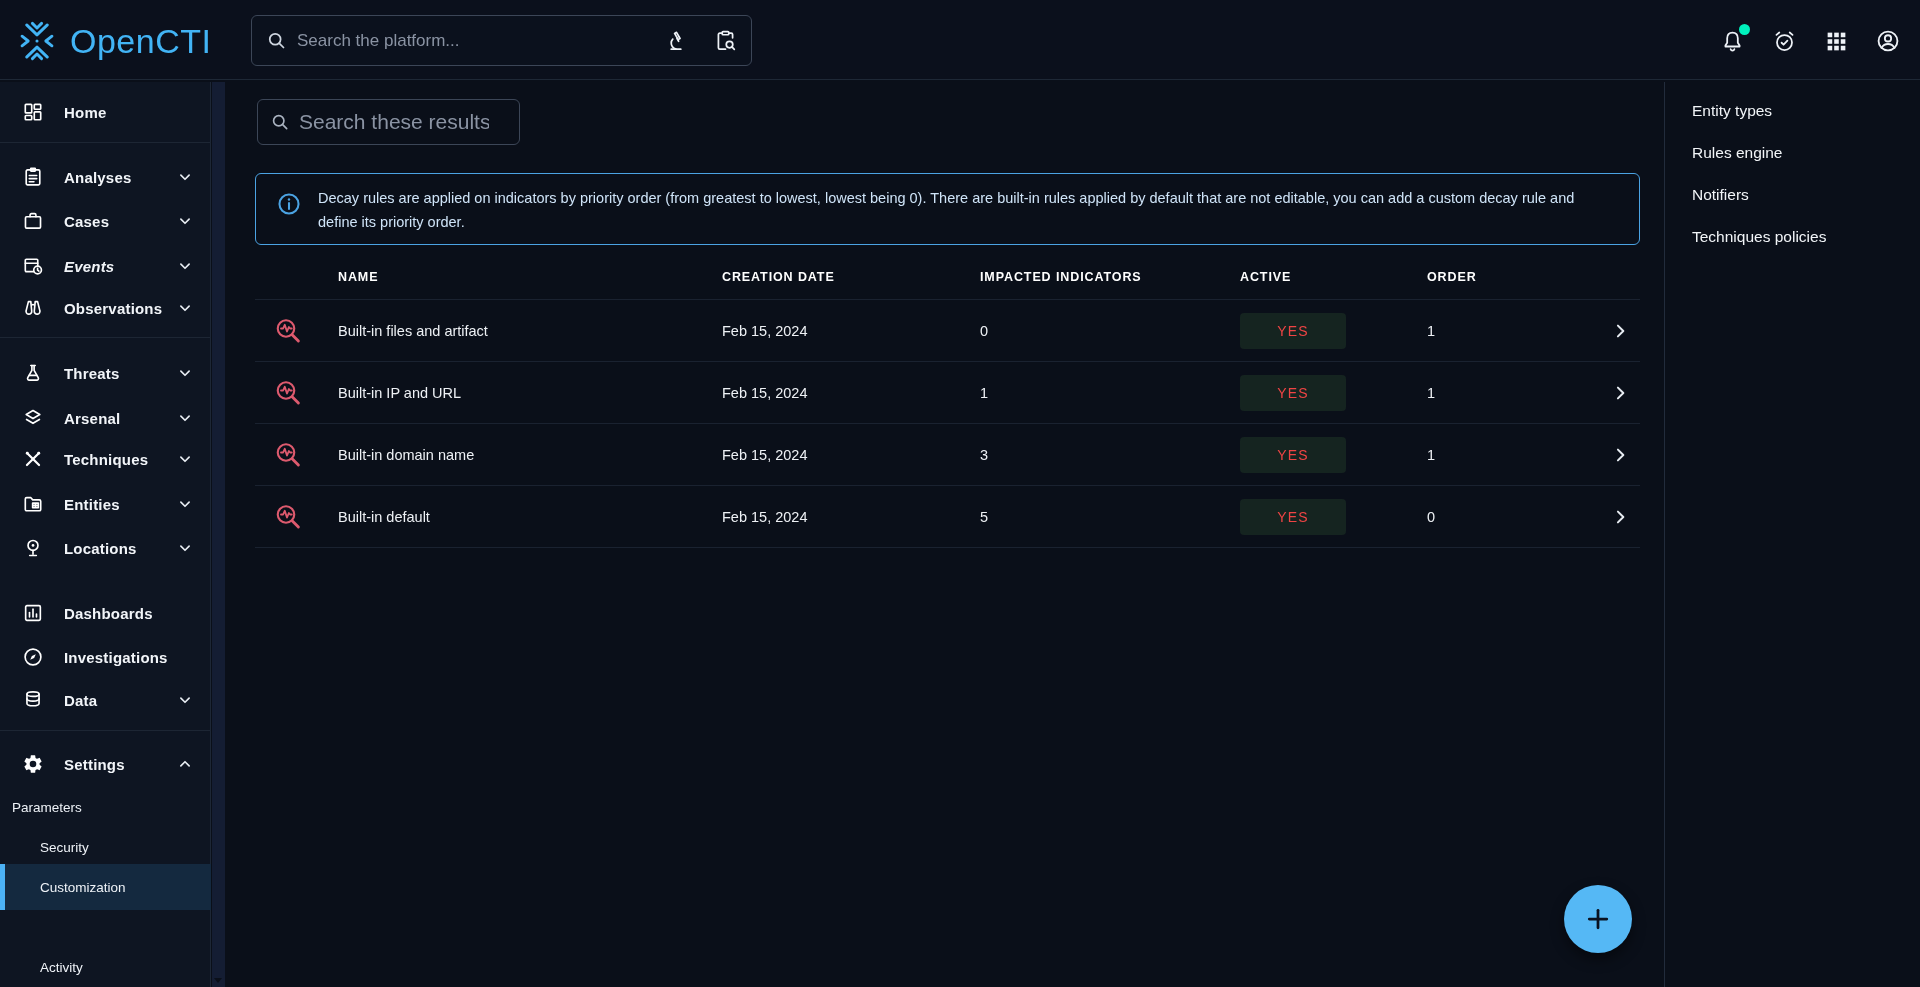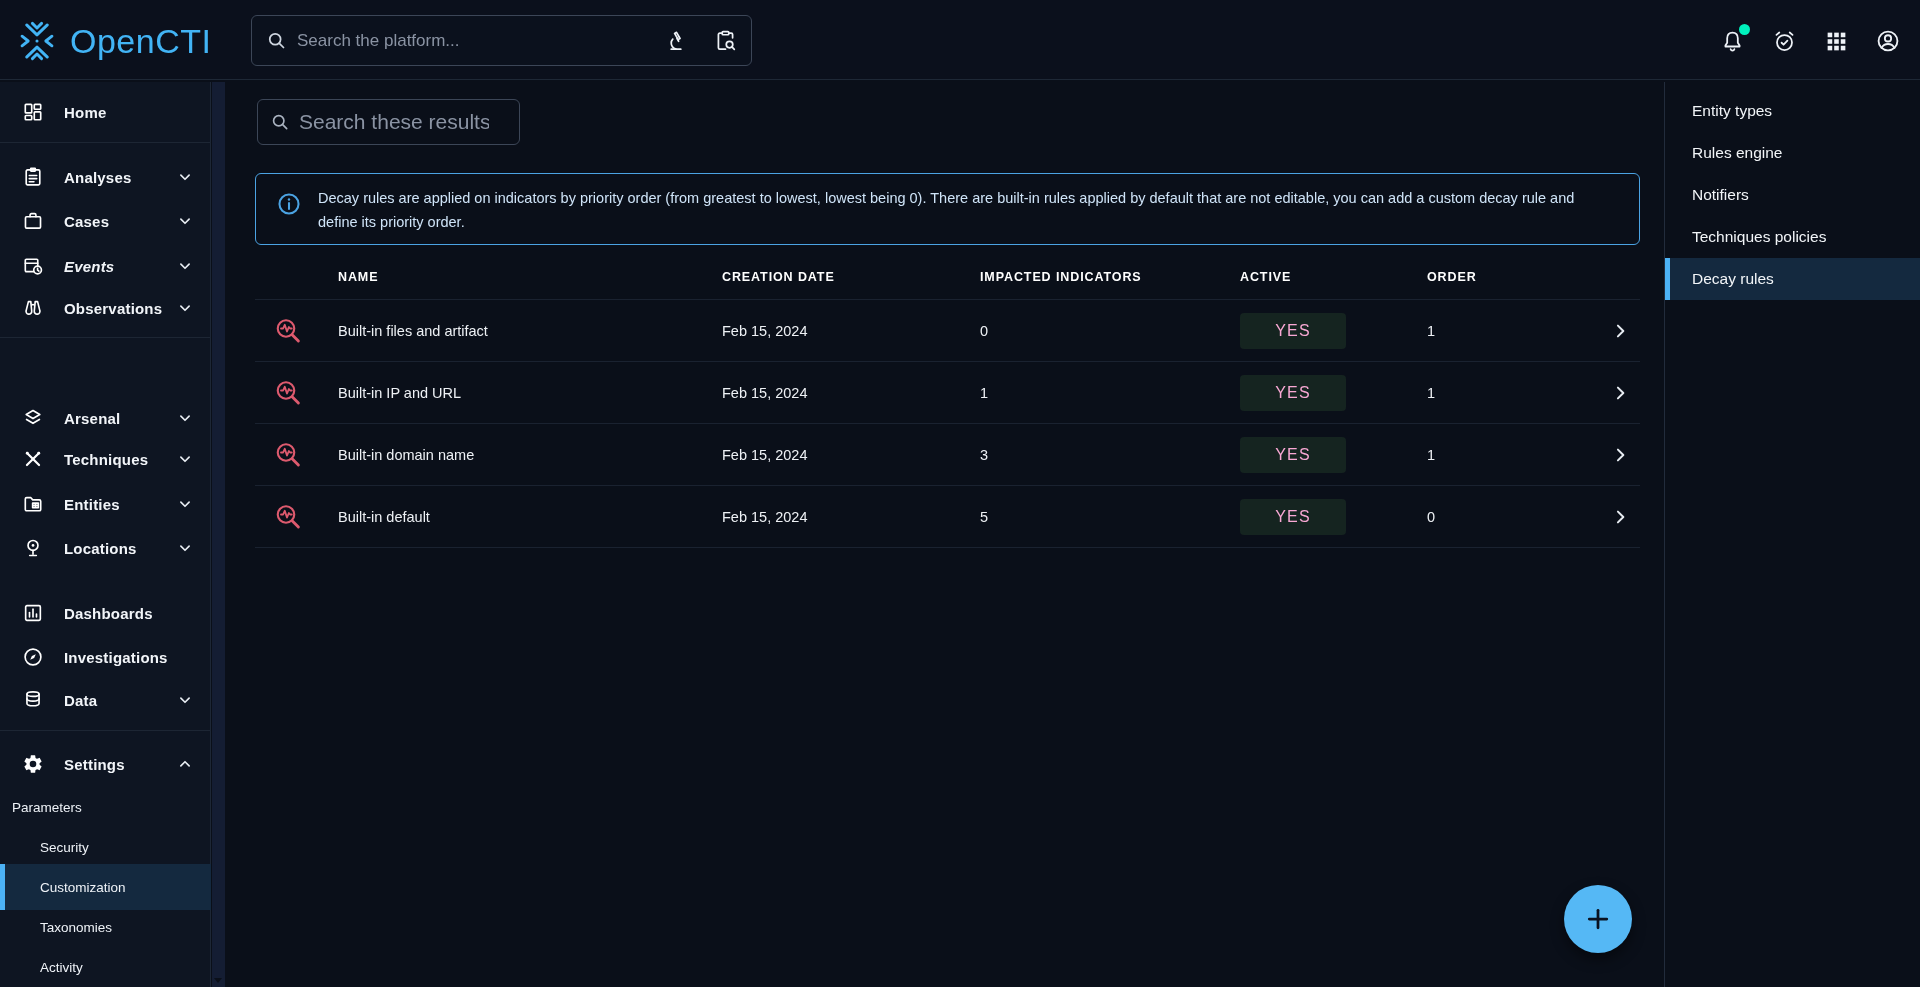--- a/index.html
+++ b/index.html
@@ -41,21 +41,21 @@
   .alert-icon { flex:0 0 auto; width:26px; height:26px; color:#4ba3e3; margin-top:4px; }
   .alert-text { margin-left:16px; color:#cfe4f8; font-size:14.5px; line-height:1.65; }
 
   .table { position:absolute; left:30px; top:172px; width:1385px; }
   .trow { display:grid; grid-template-columns:83px 384px 258px 260px 187px 163px 50px; align-items:center; }
   .thead { height:46px; border-bottom:1px solid #1a2230; }
   .thead .th { color:#ffffff; font-size:12.5px; font-weight:700; letter-spacing:0.9px; }
   .tbody-row { height:62px; border-bottom:1px solid #1a2230; cursor:pointer; }
   .cell { color:#eef1f5; font-size:14.5px; }
   .cell-icon { display:flex; align-items:center; padding-left:18px; color:#dd5a6e; }
-  .chip { width:106px; height:36px; border-radius:4px; background:#152420; color:#f9a8d4; font-size:16px; font-weight:500; letter-spacing:1.2px; display:flex; align-items:center; justify-content:center; }
+  .chip { width:106px; height:36px; border-radius:4px; background:#152420; color:#ef4444; font-size:14px; font-weight:500; letter-spacing:1.2px; display:flex; align-items:center; justify-content:center; }
   .cell-chevron { display:flex; justify-content:flex-end; padding-right:10px; color:#e7ecf2; }
 
   .fab { position:absolute; left:1339px; top:803px; width:68px; height:68px; border-radius:50%; background:#55b8f5; display:flex; align-items:center; justify-content:center; color:#0a1220; box-shadow:0 6px 14px rgba(0,0,0,0.45); cursor:pointer; }
 
   
   .right-menu { position:absolute; left:1664px; top:82px; width:256px; height:905px; background:#0a0f19; border-left:1px solid #222c3c; z-index:10; }
   .rm-item { position:absolute; left:0; width:256px; height:42px; display:flex; align-items:center; padding-left:27px; color:#f2f5f8; font-size:15.5px; font-weight:500; cursor:pointer; }
   .rm-item.selected { background:#14293f; border-left:5px solid #4cb2f5; padding-left:22px; }
 
   svg { display:block; }
@@ -227,20 +227,35 @@
       <span class="nav-label">Observations</span>
       <span class="nav-chevron">
         <svg width="18" height="18" viewBox="0 0 24 24" fill="none" stroke="currentColor" stroke-width="2.2" stroke-linecap="round" stroke-linejoin="round">
             <path d="M6.5 9.5L12 15l5.5-5.5"></path>
           </svg>
       </span>
     </div>
 
     <div class="nav-divider" style="top:255px;"></div>
 
+    <div class="nav-item" style="top:269px;">
+      <span class="nav-icon">
+        <svg width="22" height="22" viewBox="0 0 24 24" fill="none" stroke="currentColor" stroke-width="1.8" stroke-linecap="round" stroke-linejoin="round">
+          <path d="M9.6 3.8h4.8"></path>
+          <path d="M10.8 3.8v5.4l-4.5 7.9a1.8 1.8 0 0 0 1.6 2.7h8.2a1.8 1.8 0 0 0 1.6-2.7l-4.5-7.9V3.8"></path>
+          <path d="M8 14.6h8"></path>
+        </svg>
+      </span>
+      <span class="nav-label">Threats</span>
+      <span class="nav-chevron">
+        <svg width="18" height="18" viewBox="0 0 24 24" fill="none" stroke="currentColor" stroke-width="2.2" stroke-linecap="round" stroke-linejoin="round">
+            <path d="M6.5 9.5L12 15l5.5-5.5"></path>
+          </svg>
+      </span>
+    </div>
 
     <div class="nav-item" style="top:314px;">
       <span class="nav-icon">
         <svg width="22" height="22" viewBox="0 0 24 24" fill="none" stroke="currentColor" stroke-width="1.8" stroke-linejoin="round" stroke-linecap="round">
           <path d="M12 3.8l7.4 4.4L12 12.6 4.6 8.2z"></path>
           <path d="M5 13.6l7 4.2 7-4.2"></path>
         </svg>
       </span>
       <span class="nav-label">Arsenal</span>
       <span class="nav-chevron">
@@ -354,23 +369,20 @@
     </div>
 
     <div class="nav-subitem" style="top:705px;padding-left:12px;">
       <span>Parameters</span>
     </div>
     <div class="nav-subitem" style="top:745px;">
       <span>Security</span>
     </div>
     <div class="nav-subitem selected" style="top:782px;">
       <span>Customization</span>
-    </div>
-    <div class="nav-subitem" style="top:825px;">
-      <span>Taxonomies</span>
     </div>
     <div class="nav-subitem" style="top:865px;">
       <span>Activity</span>
     </div>
   </nav>
 
   <div class="scroll-strip">
     <div class="arrow-down"></div>
   </div>
 
@@ -513,18 +525,15 @@
     </div>
     <div class="rm-item" style="top:50px;">
       <span>Rules engine</span>
     </div>
     <div class="rm-item" style="top:92px;">
       <span>Notifiers</span>
     </div>
     <div class="rm-item" style="top:134px;">
       <span>Techniques policies</span>
     </div>
-    <div class="rm-item selected" style="top:176px;">
-      <span>Decay rules</span>
-    </div>
   </aside>
 
 </div>
 
 </body></html>

